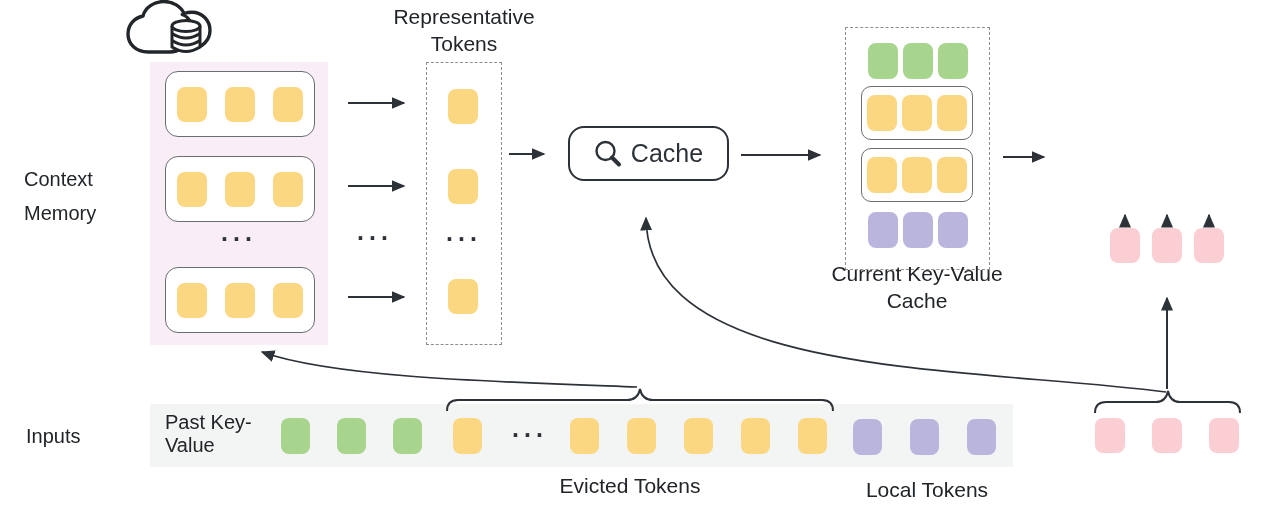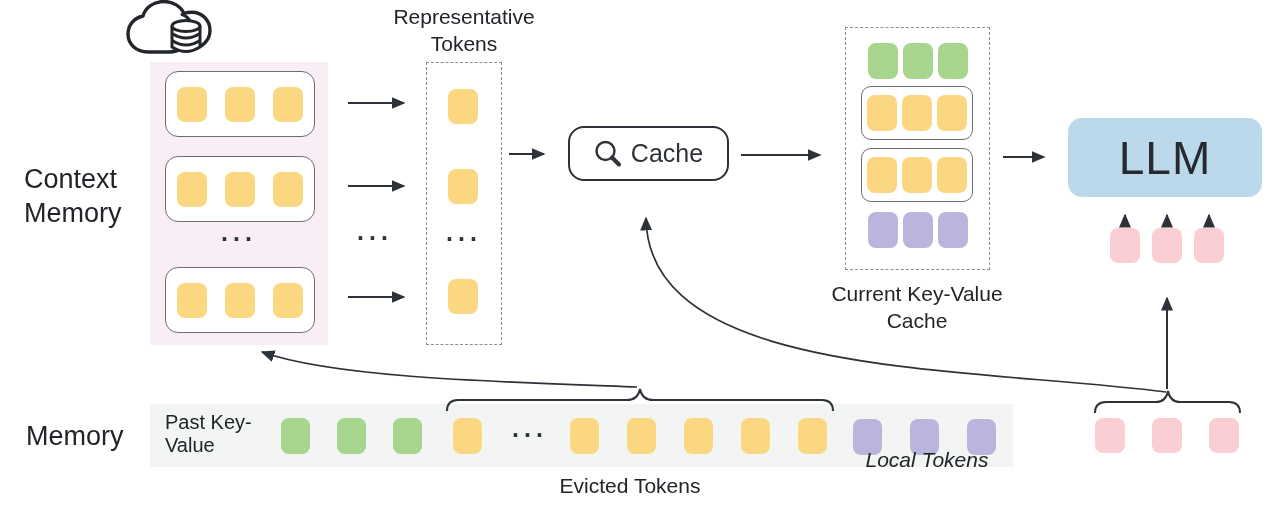--- a/index.html
+++ b/index.html
@@ -1,20 +1,20 @@
 <!DOCTYPE html>
 <html style="--yellow: #FBD781; --green: #A8D58E; --purple: #BAB5DD; --pink: #FBCED3; --llm_blue: #BCD9EB; --memory_bg: #F9EEF6; --strip_bg: #F3F5F4; --line: #2D3239;"><head>
 <meta charset="utf-8">
 <style>
   html,body{margin:0;padding:0;background:#fff;}
   #stage{position:relative;width:1280px;height:509px;background:#ffffff;overflow:hidden;
          font-family:"Liberation Sans", sans-serif;color:#212529;}
   .abs{position:absolute;}
   .lbl{color:#212529;}
-  .big-lbl{font-size:27px;line-height:34px;}
+  .big-lbl{font-size:20px;line-height:34px;}
   .med-lbl{font-size:21px;line-height:27px;}
   .dots{font-weight:700;font-size:25px;letter-spacing:5px;color:#2d3239;white-space:nowrap;}
   .center{text-align:center;}
 
   
   .tok{display:inline-block;width:30px;height:35px;border-radius:8px;}
   .tok.sm{width:29px;height:36px;}
   .tok.y{background:var(--yellow,#FBD781);}
   .tok.g{background:var(--green,#A8D58E);}
   .tok.p{background:var(--purple,#BAB5DD);}
@@ -48,21 +48,21 @@
 </style>
 </head>
 <body>
 
 <div id="stage">
 
   <div class="abs z2" id="memory-box"></div>
   <div class="abs z2" id="strip"></div>
 
   <div class="abs z3 lbl big-lbl" style="left:24px;top:162px;width:120px;">Context Memory</div>
-  <div class="abs z3 lbl big-lbl" style="left:26px;top:419px;">Memory</div>
+  <div class="abs z3 lbl big-lbl" style="left:26px;top:419px;">Inputs</div>
 
 
   <div class="abs z3 lbl med-lbl center" style="left:385px;top:3px;width:158px;">Representative Tokens</div>
 
   <div class="abs z3" style="left:150px;top:62px;width:178px;height:283px;">
     <div class="mem-unit" style="top:9px;">
       <i class="tok y"></i>
         <i class="tok y"></i>
         <i class="tok y"></i>
     </div>
@@ -111,25 +111,22 @@
       <i class="tok y"></i>
         <i class="tok y"></i>
         <i class="tok y"></i>
     </div>
     <div class="cache-row" style="top:184px;">
       <i class="tok p"></i>
         <i class="tok p"></i>
         <i class="tok p"></i>
     </div>
   </div>
-  <div class="abs z3 lbl med-lbl center" style="left:820px;top:280px;width:194px;text-align:center;">Current Key-Value Cache</div>
-
-  <div class="abs z3" id="llm-box">
-    <span>LLM</span>
-  </div>
+  <div class="abs z3 lbl med-lbl center" style="left:820px;top:260px;width:194px;text-align:center;">Current Key-Value Cache</div>
+
   <div class="abs z3 tok-row" style="left:1110px;top:228px;gap:12px;">
     <i class="tok k"></i>
       <i class="tok k"></i>
       <i class="tok k"></i>
   </div>
 
   <div class="abs z3 lbl" style="left:165px;top:411px;width:104px;font-size:20px;line-height:23px;">Past Key-Value</div>
 
   <div class="abs z3 tok-row" style="left:281px;top:418px;gap:27px;">
     <i class="tok sm g"></i>
@@ -153,21 +150,21 @@
       <i class="tok sm p"></i>
   </div>
 
   <div class="abs z3 tok-row" style="left:1095px;top:418px;gap:27px;">
     <i class="tok k"></i>
       <i class="tok k"></i>
       <i class="tok k"></i>
   </div>
 
   <div class="abs z3 lbl med-lbl center" style="left:541px;top:472px;width:178px;">Evicted Tokens</div>
-  <div class="abs z3 lbl med-lbl center" style="left:848px;top:446px;width:158px;font-style:italic;">Local Tokens</div>
+  <div class="abs z3 lbl med-lbl center" style="left:848px;top:476px;width:158px;">Local Tokens</div>
 
   <svg id="wires" class="abs" width="1280" height="509" viewBox="0 0 1280 509">
     <defs>
       <marker id="ah" markerUnits="userSpaceOnUse" markerWidth="14" markerHeight="12" refX="12.5" refY="6" orient="auto">
         <path d="M0,0 L14,6 L0,12 Z" fill="#2d3239"></path>
       </marker>
     </defs>
     <g stroke="#2d3239" stroke-width="2" fill="none">
 
       <path d="M348,103 L404,103" marker-end="url(#ah)"></path>

